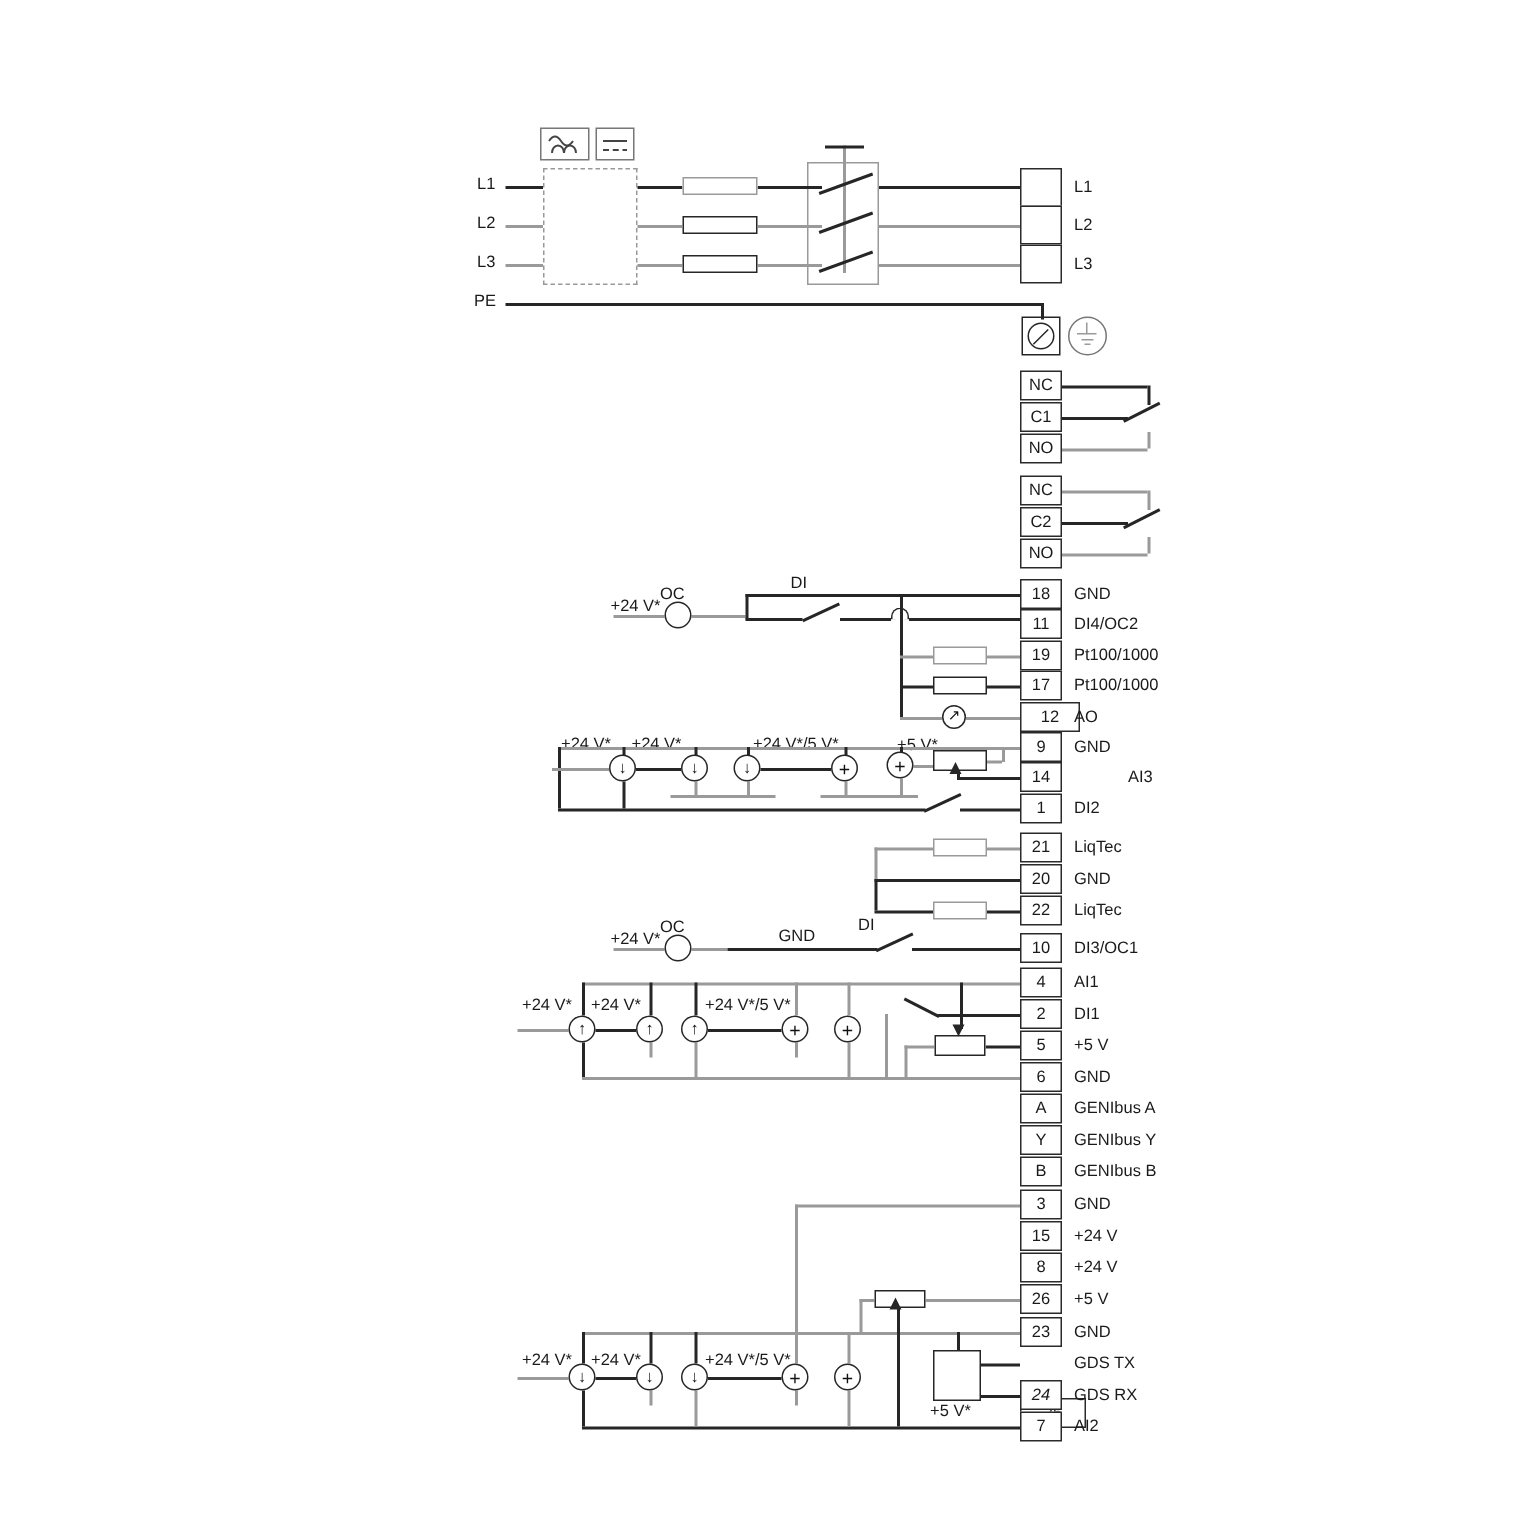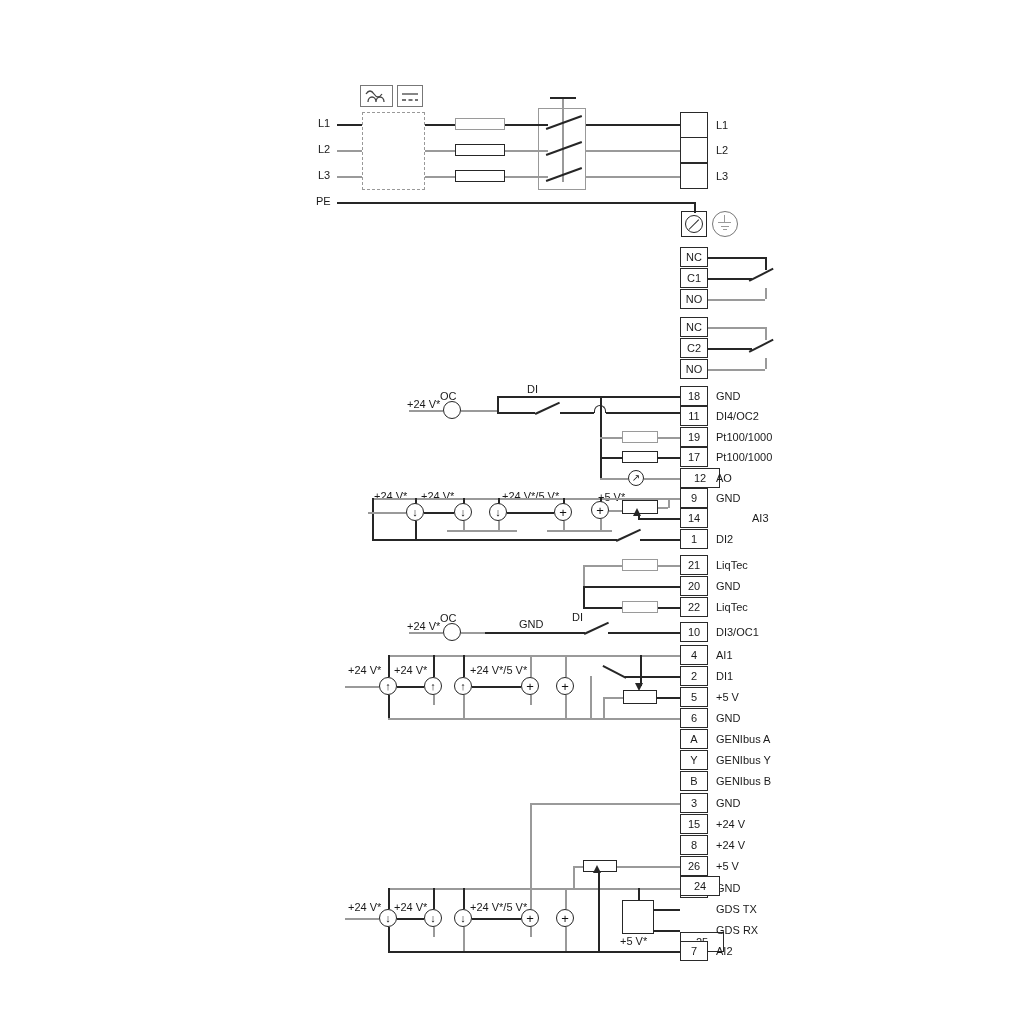--- a/index.html
+++ b/index.html
@@ -304,17 +304,17 @@
     <div class="cell" style="left: 680px; top: 814px; width: 28px; height: 20px;">15</div>
     <div class="tlabel" style="left: 716px; top: 817.5px;">+24 V</div>
     <div class="cell" style="left: 680px; top: 835px; width: 28px; height: 20px;">8</div>
     <div class="tlabel" style="left: 716px; top: 838.5px;">+24 V</div>
     <div class="cell" style="left: 680px; top: 856px; width: 28px; height: 20px;">26</div>
     <div class="tlabel" style="left: 716px; top: 859.5px;">+5 V</div>
     <div class="cell" style="left: 680px; top: 878px; width: 28px; height: 20px;">23</div>
     <div class="tlabel" style="left: 716px; top: 881.5px;">GND</div>
     <div class="cell" style="left: 680px; top: 888px; width: 44px; height: 20px; margin-top: 44px;">25</div>
     <div class="tlabel" style="left: 716px; top: 902.5px;">GDS TX</div>
-    <div class="cell" style="left: 680px; top: 876px; width: 40px; height: 20px;">24</div>
+    <div class="cell" style="left: 680px; top: 920px; width: 28px; height: 20px; font-style: italic;">24</div>
     <div class="tlabel" style="left: 716px; top: 923.5px;">GDS RX</div>
     <div class="cell" style="left: 680px; top: 941px; width: 28px; height: 20px;">7</div>
     <div class="tlabel" style="left: 716px; top: 944.5px; text-align: right;">AI2</div>
   </div>
 
 </body></html>

